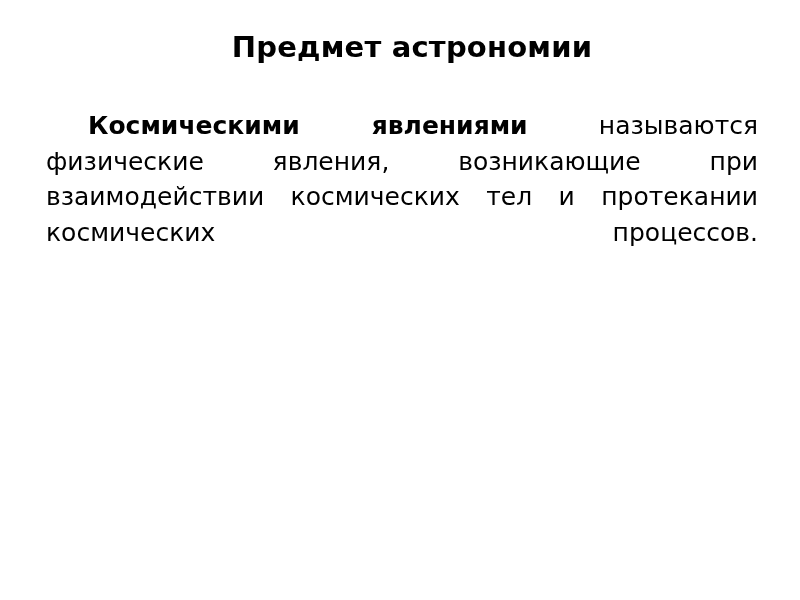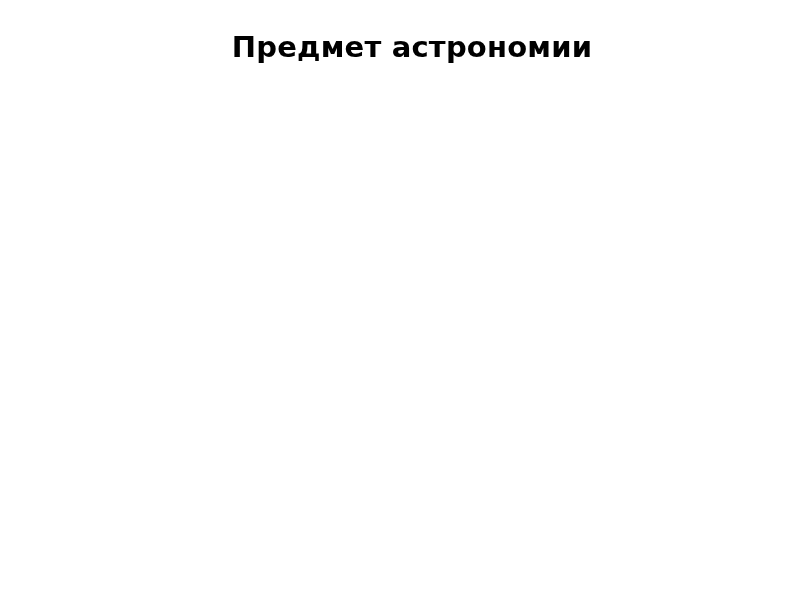--- a/index.html
+++ b/index.html
@@ -59,14 +59,17 @@
     width: 100%;
   }
 </style>
 </head>
 <body>
 
 <div class="slide">
 
   <div class="slide-title">Предмет астрономии</div>
 
+  <div class="body-block">
+    <p><span class="indent"></span><b>Космическими явлениями</b><span> называются физические явления, возникающие при взаимодействии космических тел и протекании космических процессов.</span></p>
+  </div>
 
 </div>
 
 </body></html>

